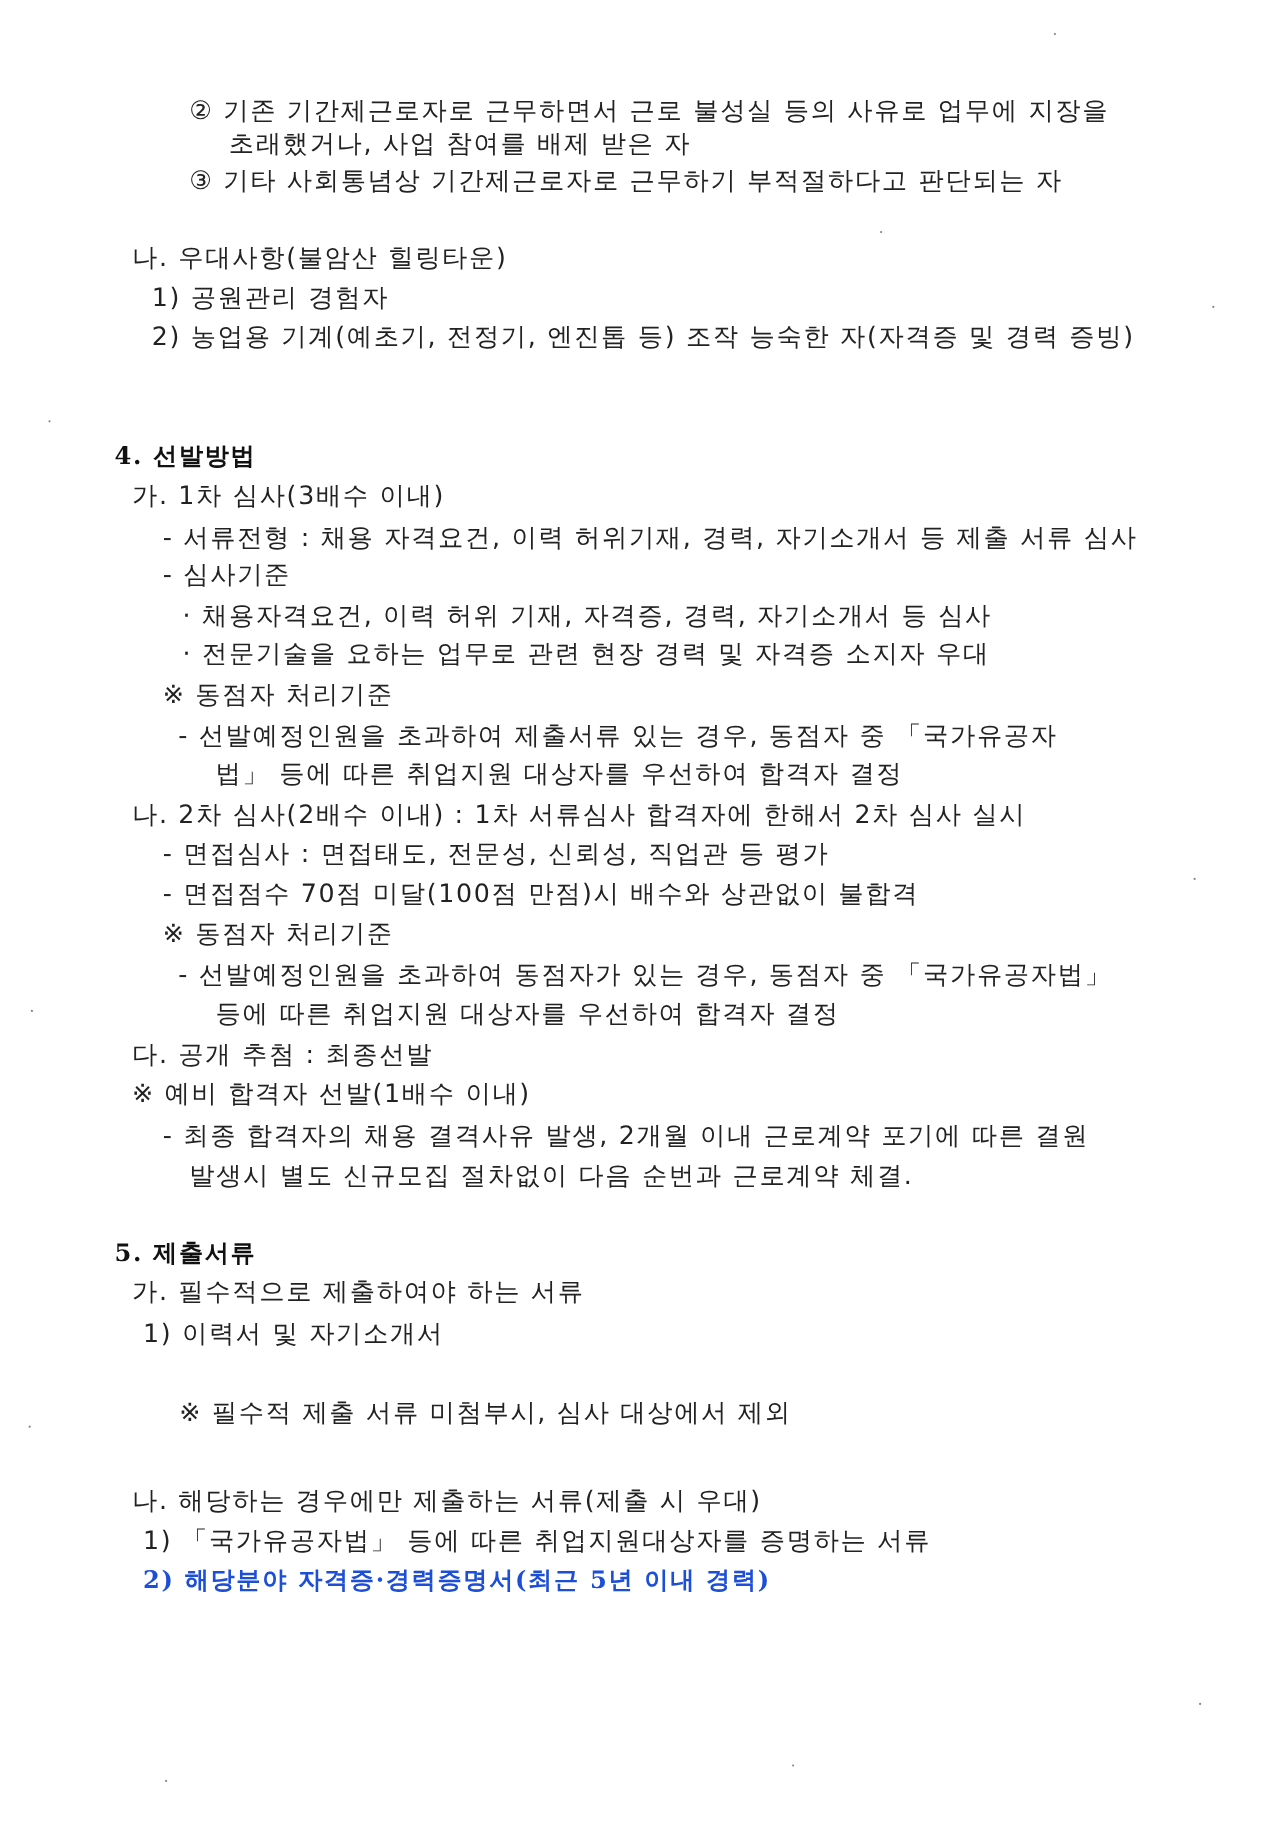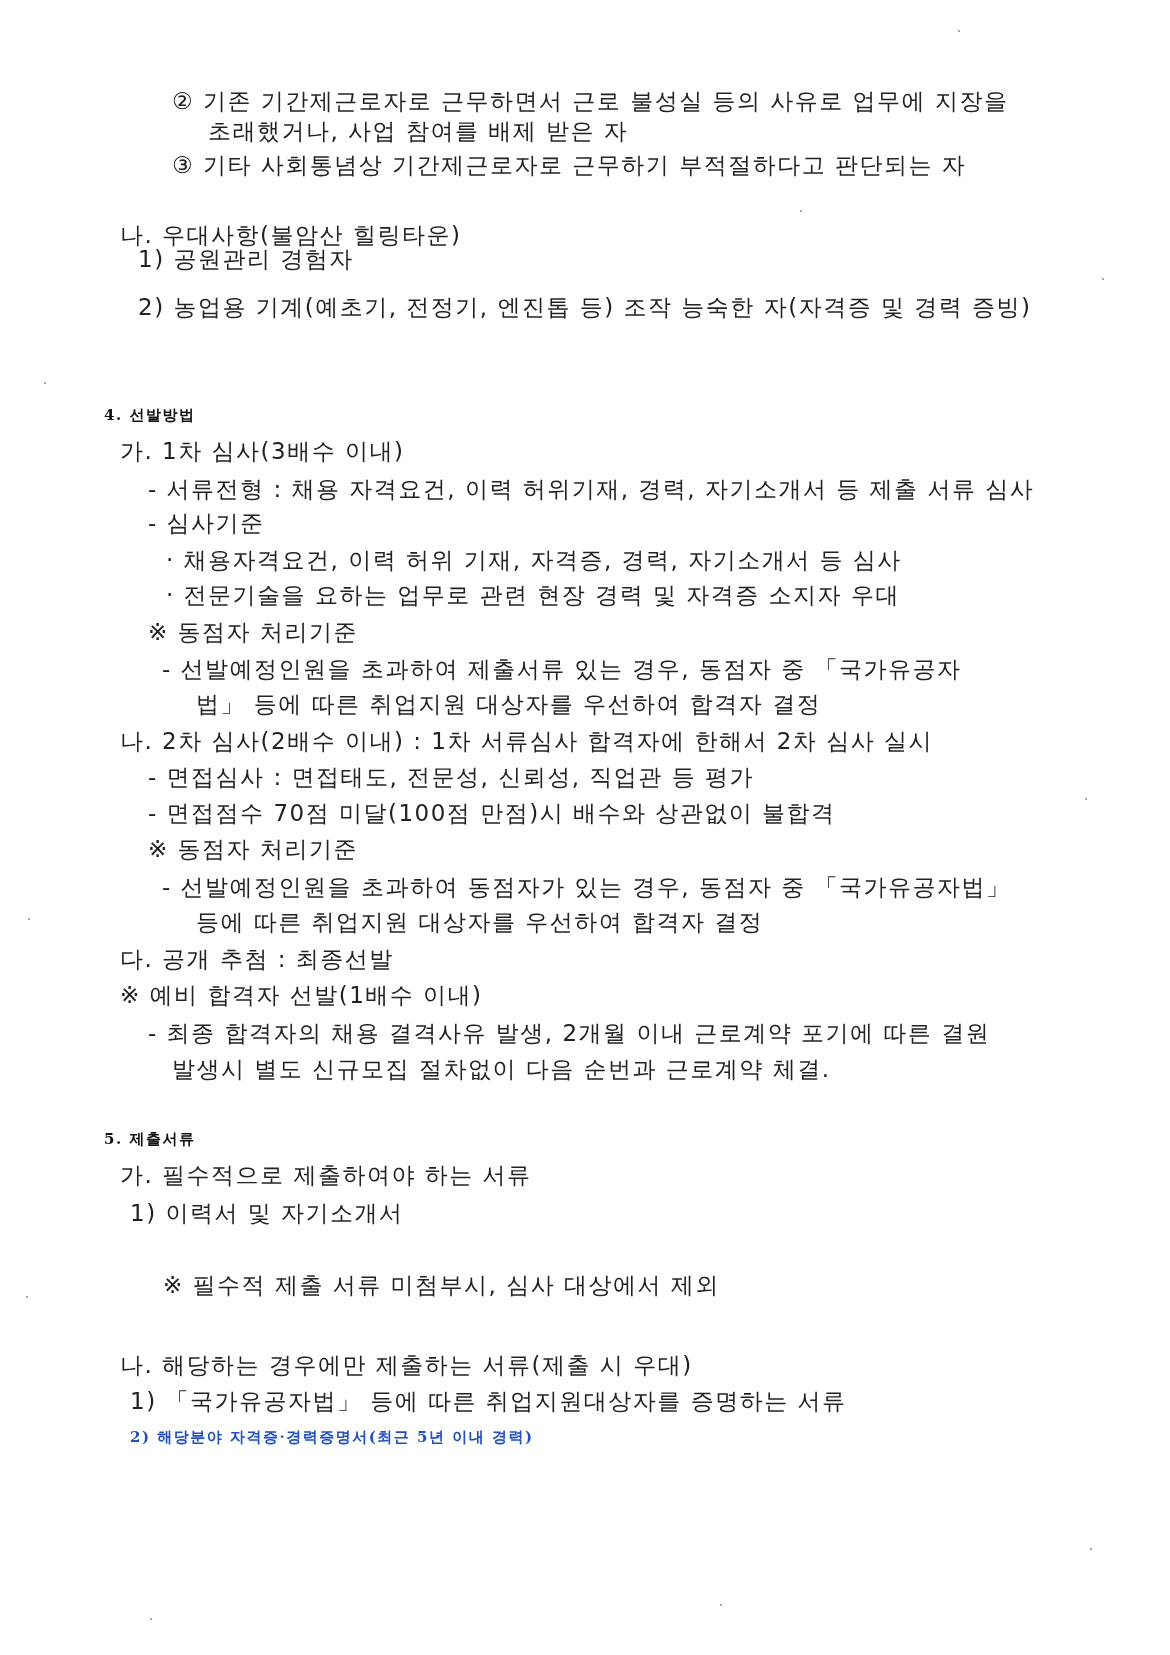--- a/index.html
+++ b/index.html
@@ -10,36 +10,36 @@
   }
   .page { position: absolute; left: 0; top: 0; width: 1058px; height: 1655px; }
   .line {
     position: absolute; white-space: nowrap;
     font-size: 23px; line-height: 30px; letter-spacing: 1.5px;
     font-family: "DejaVu Sans", "Liberation Sans", sans-serif;
     font-weight: 400; color: #222;
   }
   .heading {
     font-family: "DejaVu Serif", "Liberation Serif", serif;
-    font-weight: 700; font-size: 15px; color: #111;
+    font-weight: 700; font-size: 22px; color: #111;
   }
   .bold { font-weight: 700; color: #1d4ed8; }
   .speck { position: absolute; width: 2px; height: 2px; background: #888; border-radius: 1px; }
 </style>
 </head>
 <body>
 
 <div class="page">
 
   <div class="line" style="left:172px; top:86px;">② 기존 기간제근로자로 근무하면서 근로 불성실 등의 사유로 업무에 지장을</div>
   <div class="line" style="left:208px; top:116px;">초래했거나, 사업 참여를 배제 받은 자</div>
   <div class="line" style="left:172px; top:150px;">③ 기타 사회통념상 기간제근로자로 근무하기 부적절하다고 판단되는 자</div>
 
   <div class="line" style="left:120px; top:220px;">나. 우대사항(불암산 힐링타운)</div>
-  <div class="line" style="left:138px; top:244px;text-align:center;">1) 공원관리 경험자</div>
+  <div class="line" style="left:138px; top:256px;text-align:center;">1) 공원관리 경험자</div>
   <div class="line" style="left:138px; top:292px;">2) 농업용 기계(예초기, 전정기, 엔진톱 등) 조작 능숙한 자(자격증 및 경력 증빙)</div>
 
   <div class="line heading" style="left:104px; top:400px;">4. 선발방법</div>
   <div class="line" style="left:120px; top:436px;">가. 1차 심사(3배수 이내)</div>
   <div class="line" style="left:148px; top:474px;">- 서류전형 : 채용 자격요건, 이력 허위기재, 경력, 자기소개서 등 제출 서류 심사</div>
   <div class="line" style="left:148px; top:508px;">- 심사기준</div>
   <div class="line" style="left:166px; top:545px;">· 채용자격요건, 이력 허위 기재, 자격증, 경력, 자기소개서 등 심사</div>
   <div class="line" style="left:166px; top:580px;">· 전문기술을 요하는 업무로 관련 현장 경력 및 자격증 소지자 우대</div>
   <div class="line" style="left:148px; top:617px;">※ 동점자 처리기준</div>
   <div class="line" style="left:162px; top:654px;">- 선발예정인원을 초과하여 제출서류 있는 경우, 동점자 중 「국가유공자</div>

